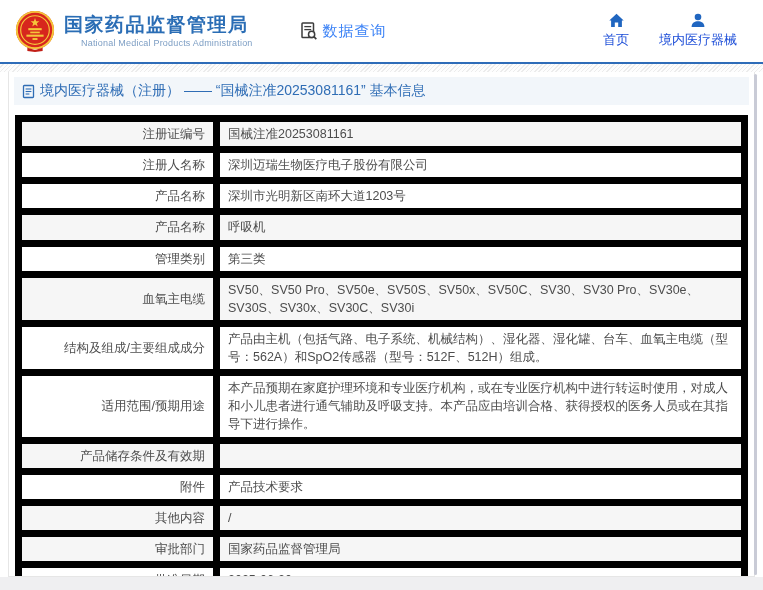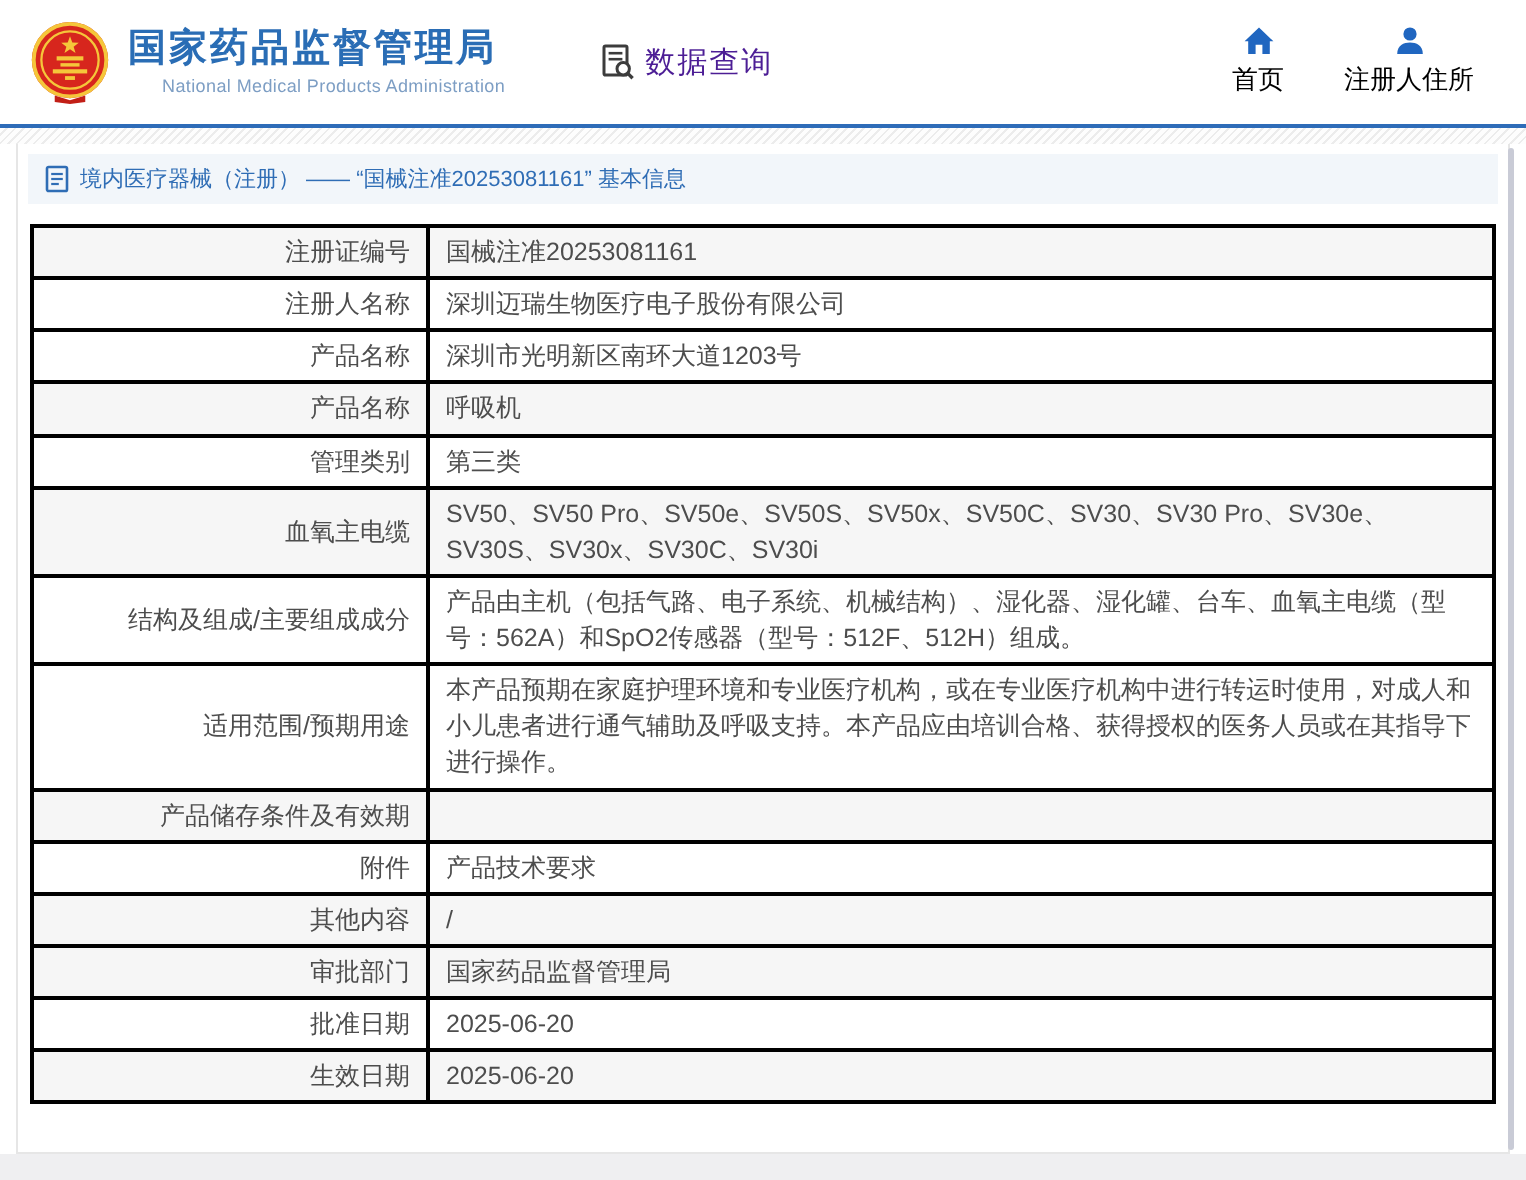--- a/index.html
+++ b/index.html
@@ -9,41 +9,41 @@
     background:#ffffff; position:relative; color:#4d4d4d;
   }
 
   
   .page-header { height:62px; display:flex; align-items:center; padding:0 26px 0 14px; background:#fff; }
   .emblem { width:42px; height:42px; margin-right:8px; flex:0 0 auto; }
   .title-block { display:flex; flex-direction:column; }
   .site-title { font-size:19px; font-weight:bold; color:#2a6db5; letter-spacing:1.5px; line-height:1.15; }
   .site-subtitle { font-size:9px; color:#7d9ec4; margin-top:3px; letter-spacing:.2px;margin-left:17px; }
   .data-query { display:flex; align-items:center; margin-left:46px; gap:4px; cursor:pointer; }
-  .data-query-label { font-size:15px; color:#4c1d95; letter-spacing:1px; }
+  .data-query-label { font-size:15px; color:#3b82f6; letter-spacing:1px; }
   .header-nav { margin-left:auto; display:flex; gap:30px; }
   .nav-item { display:flex; flex-direction:column; align-items:center; gap:3px; cursor:pointer; }
-  .nav-label { font-size:13px; color:#000000; }
+  .nav-label { font-size:13px; color:#1d4ed8; }
 
   .blue-line { height:2px; background:#2e6cb8; }
   .hatch { height:8px; background:repeating-linear-gradient(135deg,#fdfdfd 0 2px,#ececec 2px 3px); }
 
   
   .content {
     position:absolute; left:8px; right:8px; top:72px; bottom:13px;
     background:#fff; border:1px solid #e6e6e6; border-top:none; overflow:hidden;
   }
   .breadcrumb {
     margin:5px 5px 10px; background:#f2f6fa; padding:5px 8px;
-    font-size:11px; color:#2f6db5; display:flex; align-items:center; gap:5px;
+    font-size:14px; color:#2f6db5; display:flex; align-items:center; gap:5px;
   }
   .breadcrumb-text { white-space:nowrap; }
 
   .info-table { width:calc(100% - 12px); margin:0 6px; border-collapse:collapse; font-size:12.5px; color:#4d4d4d; table-layout:fixed; }
-  .info-table td { border:2px solid #000000; padding:3px 8px; line-height:1.45; background:#fff; vertical-align:middle; }
+  .info-table td { border:7px solid #000000; padding:3px 8px; line-height:1.45; background:#fff; vertical-align:middle; }
   .label-cell { width:198px; text-align:right; }
   tr.shaded td { background:#f6f6f6; }
 
   .footer-strip { position:absolute; left:0; right:0; bottom:0; height:13px; background:#efeff1; }
   .v-scrollbar { position:absolute; right:6px; top:74px; width:3px; height:501px; background:#c9cbd6; border-radius:2px; }
 </style>
 </head>
 <body>
 
 <div class="page-header">
@@ -79,21 +79,21 @@
       <svg width="17" height="15" viewBox="0 0 16 15">
         <polygon points="8,0.8 15.2,7.6 13.4,7.6 13.4,14 9.7,14 9.7,9.4 6.3,9.4 6.3,14 2.6,14 2.6,7.6 0.8,7.6" fill="#2066c0"></polygon>
       </svg>
       <span class="nav-label">首页</span>
     </div>
     <div class="nav-item">
       <svg width="16" height="15" viewBox="0 0 16 15">
         <circle cx="8" cy="4" r="3.3" fill="#2066c0"></circle>
         <path d="M1.6 14 C1.6 9.7 4.9 8.3 8 8.3 C11.1 8.3 14.4 9.7 14.4 14 Z" fill="#2066c0"></path>
       </svg>
-      <span class="nav-label">注册人住所</span>
+      <span class="nav-label">境内医疗器械</span>
     </div>
   </div>
 </div>
 
 <div class="blue-line"></div>
 <div class="hatch"></div>
 
 <div class="content">
   <div class="breadcrumb">
     <svg width="13" height="15" viewBox="0 0 13 15">

